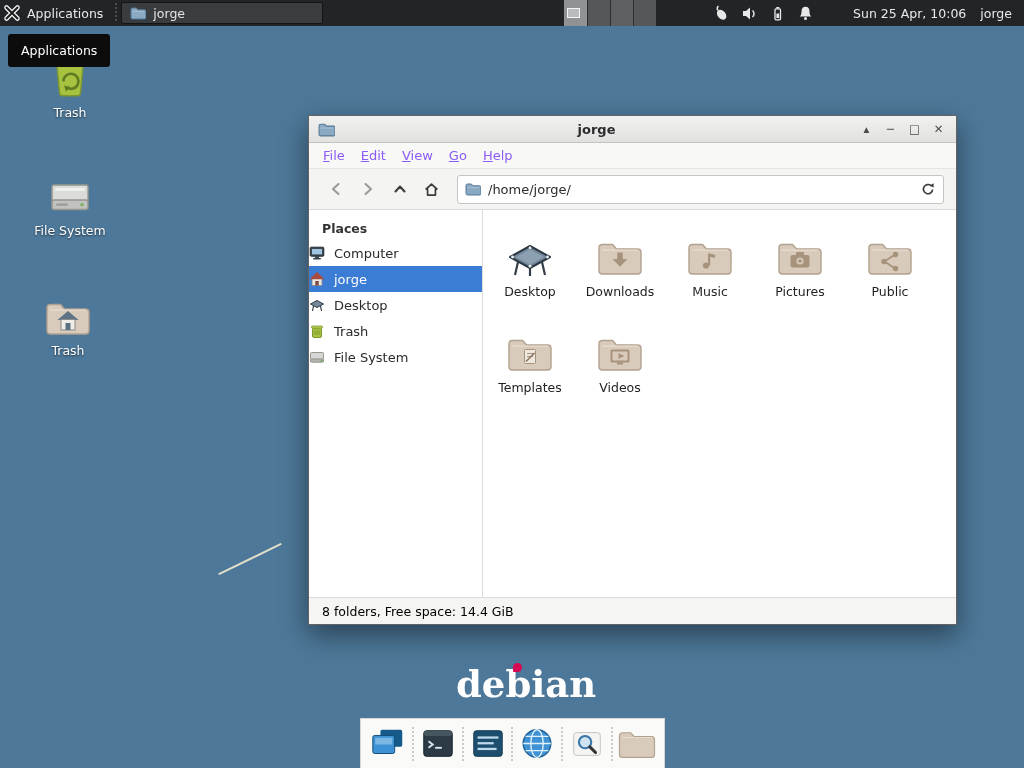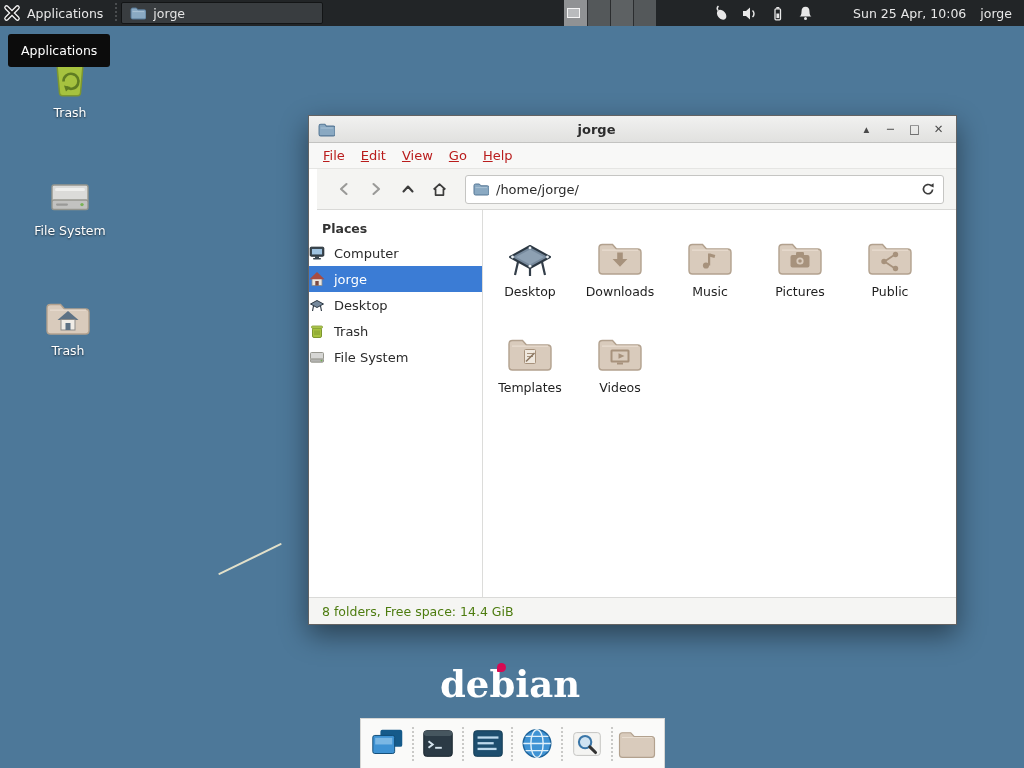--- a/index.html
+++ b/index.html
@@ -47,46 +47,46 @@
   .window { position:absolute; left:308px; top:115px; width:649px; height:510px; background:#fff;
             border:1px solid #636363; box-shadow:0 10px 26px rgba(0,0,0,.45);
             display:flex; flex-direction:column; z-index:10; }
   .titlebar { height:27px; flex:none; background:linear-gradient(#f1f1f0,#e1e1df);
               border-bottom:1px solid #c3c3c1; display:flex; align-items:center; padding:0 9px; }
   .title { flex:1; text-align:center; font-weight:bold; font-size:13px; color:#2c2c2c; }
   .win-controls { display:flex; gap:7px; }
   .win-btn { width:17px; height:17px; display:flex; align-items:center; justify-content:center;
              font-size:11.5px; color:#4a4a4a; }
   .menubar { height:26px; flex:none; background:#f8f8f7; border-bottom:1px solid #e5e5e3;
-             display:flex; align-items:center; padding:0 6px; font-size:13px; color:#b91c1c; }
+             display:flex; align-items:center; padding:0 6px; font-size:13px; color:#8b5cf6; }
   .menu-item { padding:3px 8px; }
   .toolbar { height:41px; flex:none; background:#f4f4f2; border-bottom:1px solid #d9d9d7;
-             display:flex; align-items:center; padding:0 12px; gap:3px;margin-left:8px; }
+             display:flex; align-items:center; padding:0 12px; gap:3px; }
   .tool-btn { width:29px; height:29px; display:flex; align-items:center; justify-content:center; border-radius:3px; }
   .path-entry { flex:1; height:29px; margin-left:8px; background:#fff; border:1px solid #c5c5c3;
                 border-radius:3px; display:flex; align-items:center; gap:7px; padding:0 7px;
                 font-size:13px; color:#2b2b2b; }
   .path-entry .reload { margin-left:auto; display:flex; align-items:center; }
   .body-row { flex:1; display:flex; min-height:0; }
   .sidebar { width:174px; flex:none; background:#fff; border-right:1px solid #dcdcda;
              padding-top:4px; font-size:13px; color:#2b2b2b; }
   .side-header { font-weight:bold; font-size:12.5px; color:#333; padding:7px 12px 4px 13px; }
   .side-item { display:flex; align-items:center; gap:9px; height:26px; }
   .side-item.selected { background:#3b7cd5; color:#fff; }
   .files { flex:1; background:#fff; padding:16px 0 0 2px; display:grid;
            grid-template-columns:repeat(5,90px); grid-auto-rows:96px; justify-items:center;
            align-content:start; font-size:12.5px; color:#1f1f1f; }
   .file-item { width:88px; display:flex; flex-direction:column; align-items:center; }
   .file-icon { height:52px; display:flex; align-items:flex-end; justify-content:center; }
   .file-label { margin-top:6px; white-space:nowrap; }
   .statusbar { height:27px; flex:none; background:#f5f5f3; border-top:1px solid #dadad8;
-               display:flex; align-items:center; padding:0 13px; font-size:12.5px; color:#4d7c0f; }
-
-  
-  .brand { position:absolute; left:440px; top:662px; color:#fff; font-size:37px; font-weight:bold;
+               display:flex; align-items:center; padding:0 13px; font-size:12.5px; color:#000000; }
+
+  
+  .brand { position:absolute; left:456px; top:662px; color:#fff; font-size:37px; font-weight:bold;
            font-family:"DejaVu Serif", serif; letter-spacing:0px; z-index:5; }
   .brand-swirl { position:absolute; left:57px; top:1px; width:9px; height:9px; background:#d70a53;
                  border-radius:50% 50% 50% 10%; }
 
   
   .dock { position:absolute; left:360px; top:718px; width:305px; height:50px; background:#fafaf9;
           border:1px solid #d6d6d4; border-bottom:none; display:flex; align-items:center;
           justify-content:space-between; padding:0 7px; z-index:20; }
   .dock-item { width:40px; height:40px; display:flex; align-items:center; justify-content:center; }
   .dock-sep { width:2px; height:34px;

